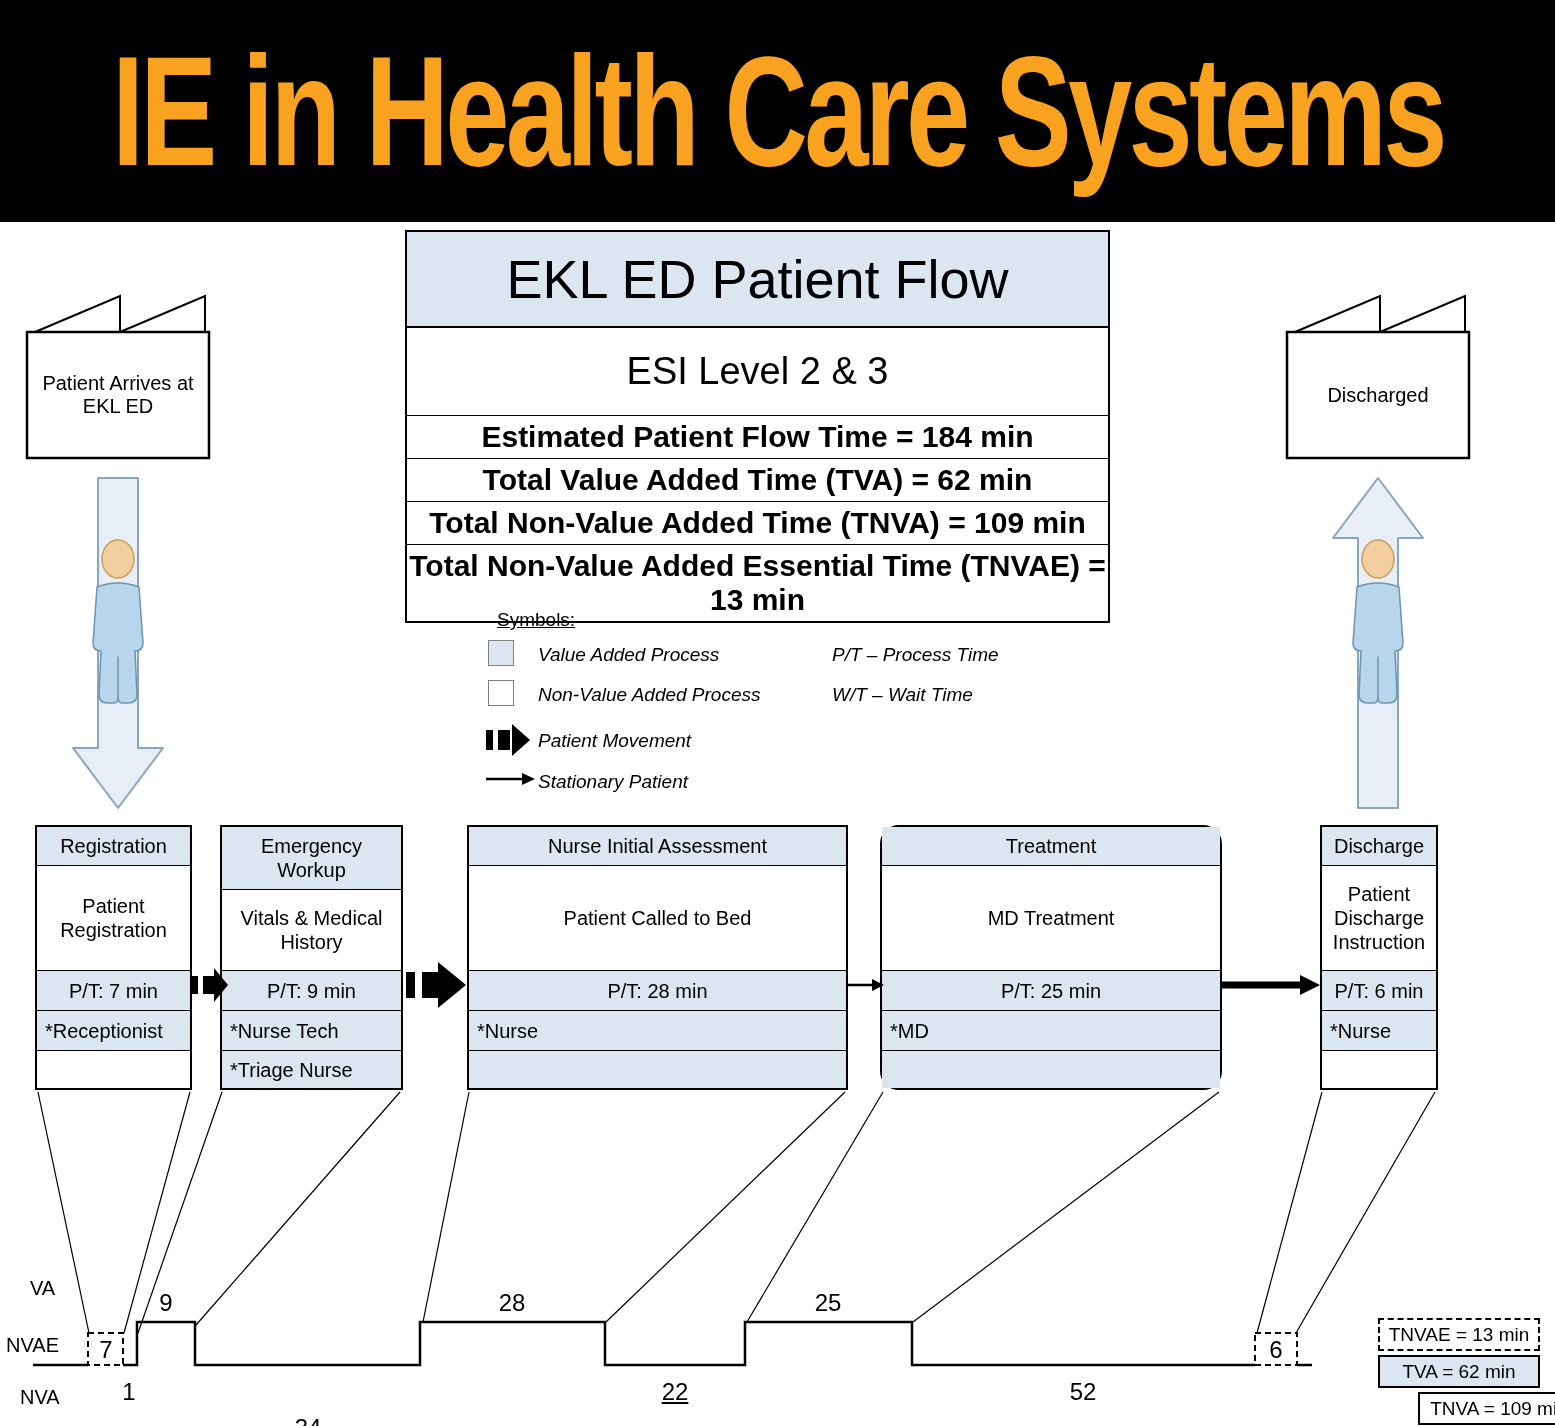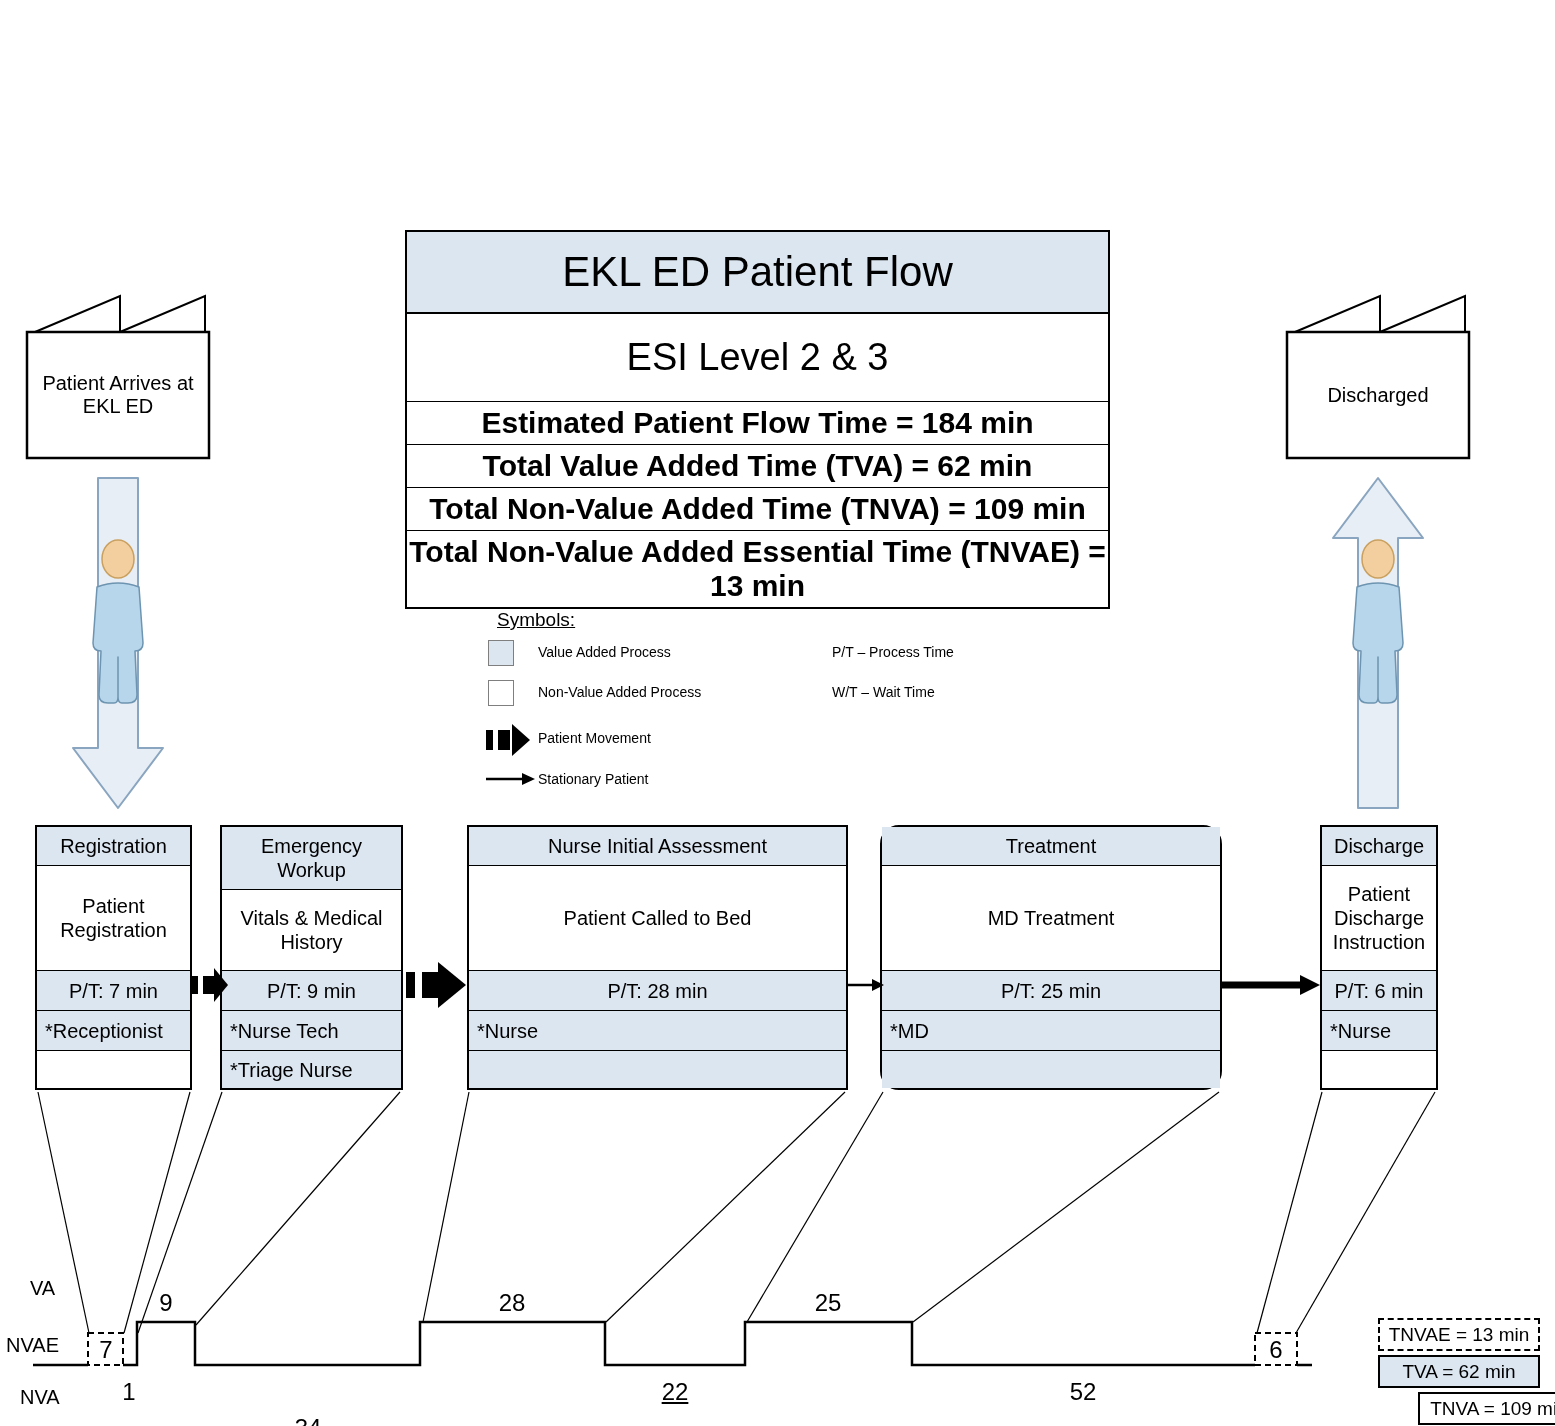--- a/index.html
+++ b/index.html
@@ -7,34 +7,34 @@
   body { font-family:"Liberation Sans", sans-serif; background:#fff; color:#000; }
   .page { position:relative; width:1555px; height:1426px; background:#fff; overflow:hidden; }
 
   .banner { position:absolute; left:0; top:0; width:1555px; height:222px; background:#000;
             display:flex; align-items:center; justify-content:center; }
   .banner-title { color:var(--orange); font-size:156px; font-weight:bold; letter-spacing:-5px;
                   transform:scaleX(0.74); white-space:nowrap; line-height:1; }
 
   .title-box { position:absolute; left:405px; top:230px; width:705px; border:2px solid #000;
                background:#fff; text-align:center; }
-  .tb-head { background:var(--blue); font-size:42px; padding:16px 0; }
+  .tb-head { background:var(--blue); font-size:54px; padding:16px 0; }
   .tb-sub  { font-size:38px; padding:22px 0; border-top:2px solid #000; }
   .tb-stat { font-size:30px; font-weight:bold; padding:4px 0; border-top:1.5px solid #000; }
 
   .factory { position:absolute; width:186px; height:172px; }
   .factory svg { position:absolute; left:0; top:0; }
   .factory-text { position:absolute; left:2px; top:44px; width:182px; height:126px;
                   display:flex; align-items:center; justify-content:center; text-align:center;
                   font-size:20px; padding:0 6px; }
 
   .abs { position:absolute; }
 
   .legend-heading { position:absolute; font-size:19px; text-decoration:underline;margin-top:20px; }
-  .legend-label { position:absolute; font-size:14px; white-space:nowrap; }
+  .legend-label { position:absolute; font-size:19px; white-space:nowrap;font-style:italic; }
   .swatch { position:absolute; width:26px; height:26px; border:1.5px solid #7f7f7f; }
   .swatch.va { background:var(--blue); }
   .swatch.nva { background:#fff; }
 
   .pbox { position:absolute; top:825px; height:265px; border:2px solid #000;
           display:flex; flex-direction:column; background:#fff; }
   .pb-row { border-top:1.5px solid #000; display:flex; align-items:center; justify-content:center;
             font-size:20px; text-align:center; line-height:1.2; }
   .pb-row:first-child { border-top:none; }
   .pb-head { background:var(--blue); min-height:38px; }
@@ -54,20 +54,23 @@
                align-items:center; justify-content:center; font-size:19px; background:#fff; }
   .tl-legend.dashed { border:2px dashed #000; }
   .tl-legend.solid  { border:2px solid #000; }
   .tl-legend.va     { border:2px solid #000; background:var(--blue); }
 </style>
 </head>
 <body>
 
 <div class="page">
 
+  <header class="banner">
+    <div class="banner-title">IE in Health Care Systems</div>
+  </header>
 
   <section class="title-box">
     <div class="tb-head">EKL ED Patient Flow</div>
     <div class="tb-sub">ESI Level 2 &amp; 3</div>
     <div class="tb-stat">Estimated Patient Flow Time = 184 min</div>
     <div class="tb-stat">Total Value Added Time (TVA) = 62 min</div>
     <div class="tb-stat">Total Non-Value Added Time (TNVA) = 109 min</div>
     <div class="tb-stat">Total Non-Value Added Essential Time (TNVAE) = 13 min</div>
   </section>
 

